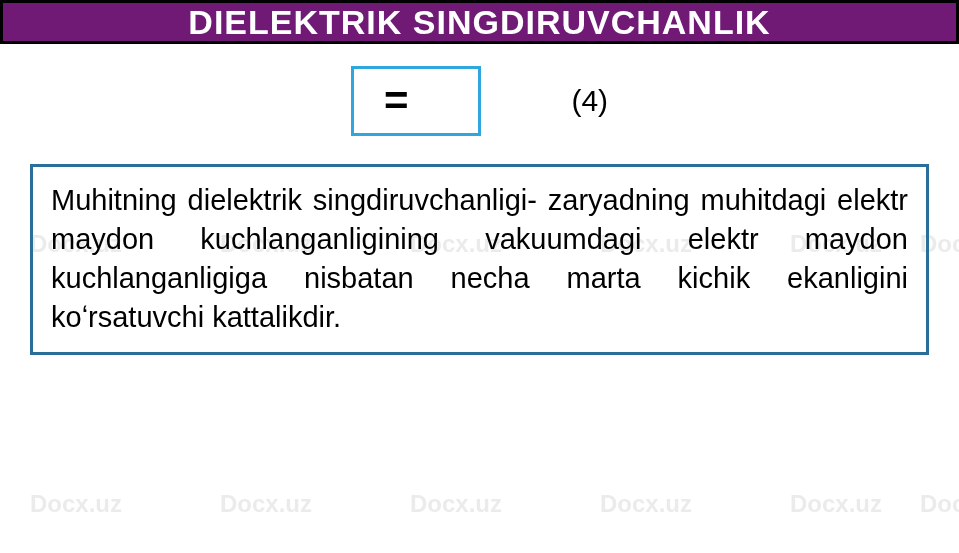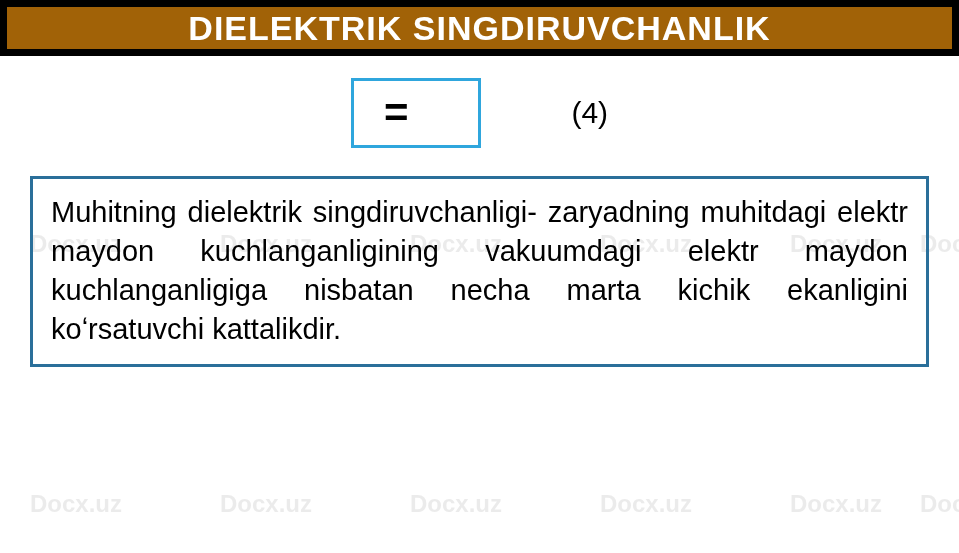--- a/index.html
+++ b/index.html
@@ -24,23 +24,23 @@
   font-weight: bold;
   white-space: nowrap;
 }
 .content {
   position: relative;
   z-index: 1;
   width: 100%;
   height: 100%;
 }
 .header {
-  background: #a16207;
-  border: 7px solid #000000;
-  height: 56px;
+  background: #701a75;
+  border: 3px solid #000000;
+  height: 44px;
   display: flex;
   align-items: center;
   justify-content: center;
   font-size: 34px;
   font-weight: bold;
   color: #ffffff;
   letter-spacing: 1px;
 }
 .formula-row {
   margin-top: 22px;

